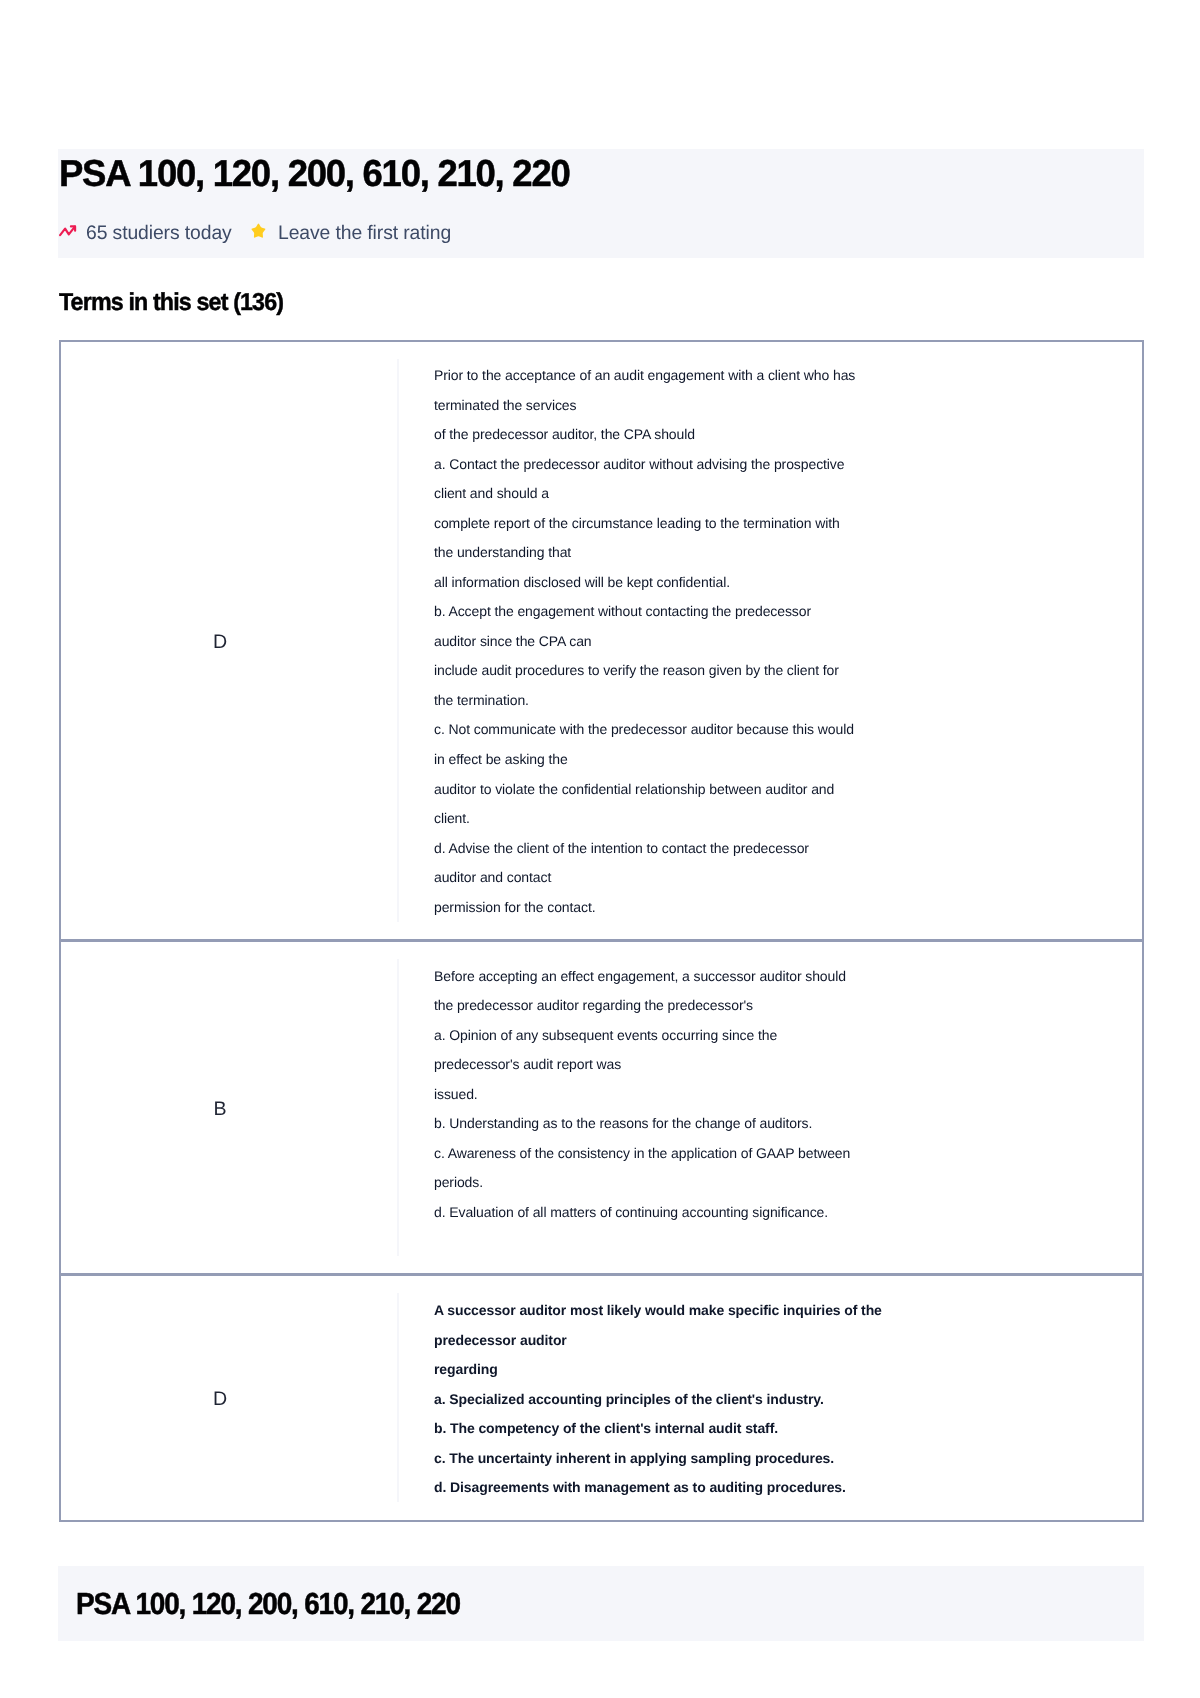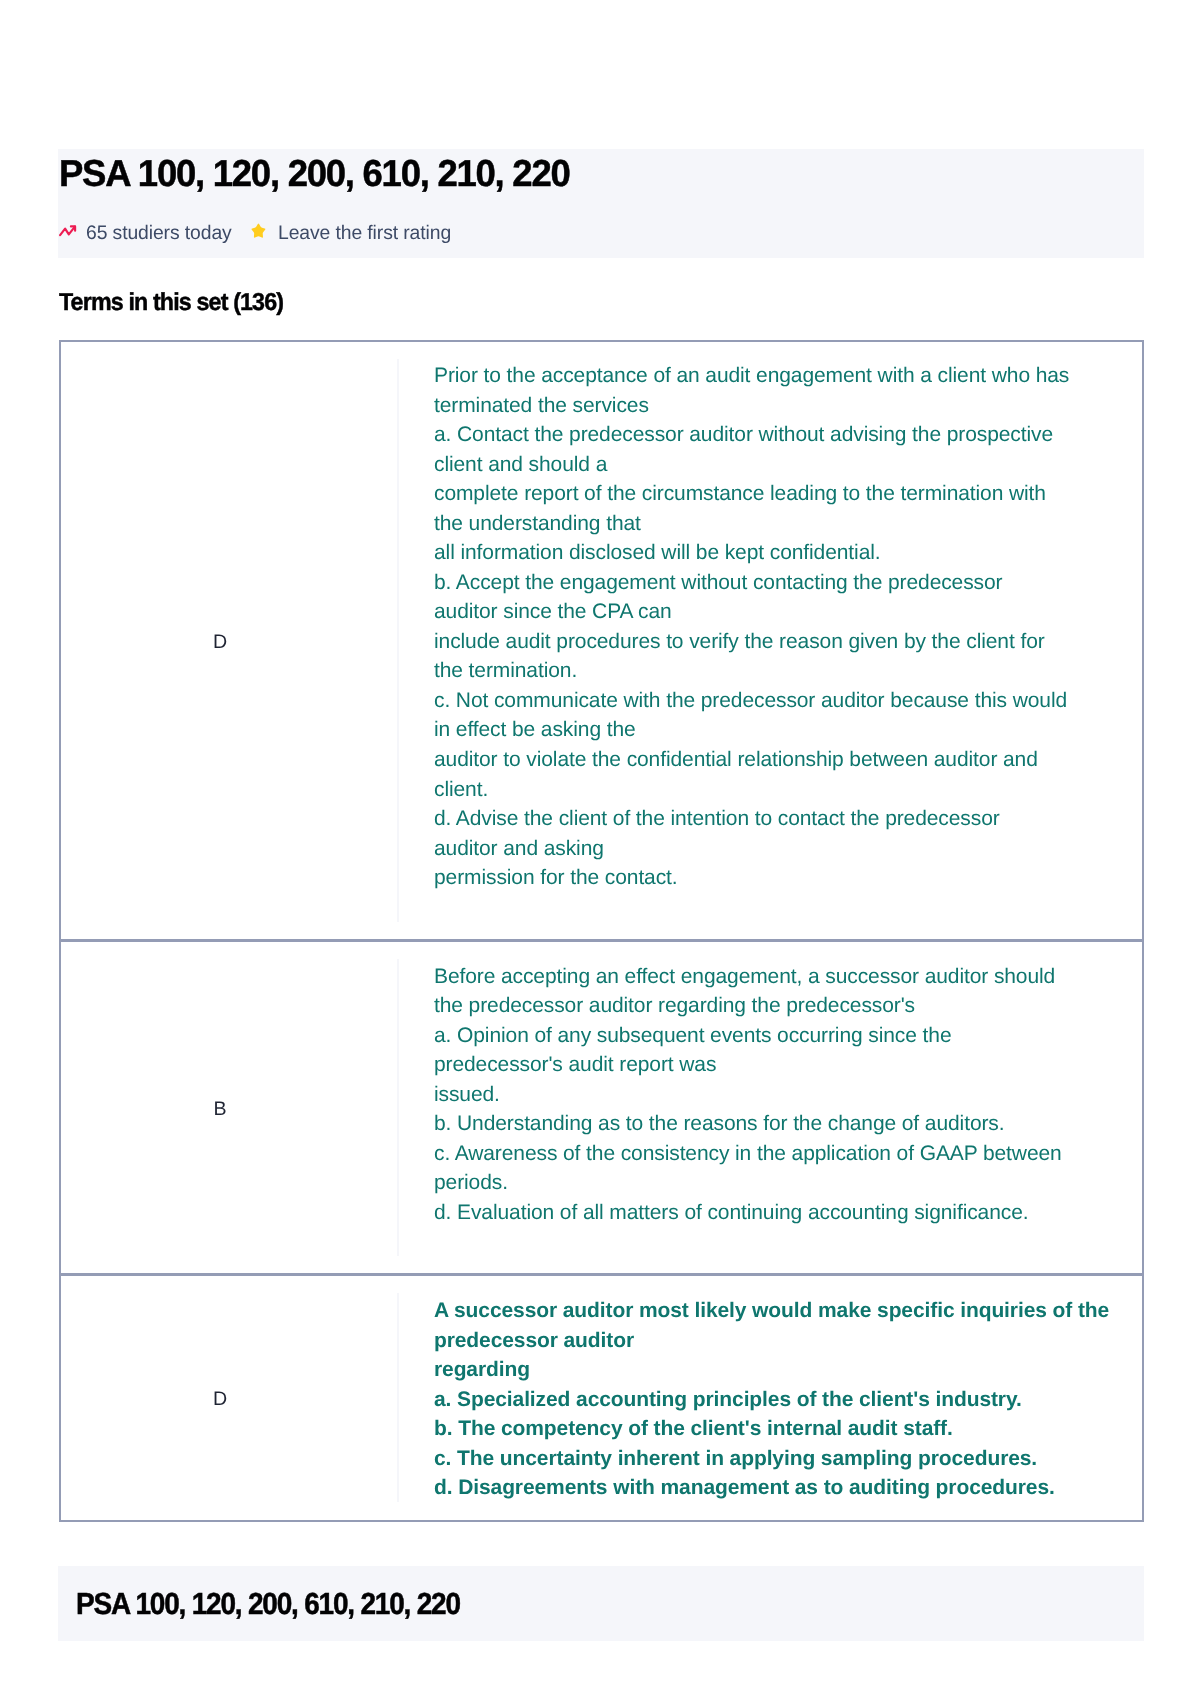--- a/index.html
+++ b/index.html
@@ -142,23 +142,23 @@
     position: relative;
     top: 1.5px;
   }
   .def-cell {
     position: absolute;
     left: 373.3px;
     right: 0;
     top: 0;
   }
   .def-line {
-    font-size: 21px;
+    font-size: 14px;
     line-height: 29.52px;
-    color: #0f766e;
+    color: #0f172a;
     letter-spacing: -0.1px;
     white-space: nowrap;
   }
 
   
   .footer-bar {
     position: absolute;
     left: 58px;
     top: 1566px;
     width: 1086.3px;
@@ -214,35 +214,36 @@
   <div class="terms-table" style="height: 1182.46px;">
       <div class="hrule" style="top: 0px;"></div>
   <div class="term-row" style="top: 2.3px; height: 597.56px;">
     <div class="term-cell">
       <span class="term-text">D</span>
     </div>
     <div class="col-divider"></div>
     <div class="def-cell" style="top: 19.4px;">
           <div class="def-line">Prior to the acceptance of an audit engagement with a client who has</div>
           <div class="def-line">terminated the services</div>
+          <div class="def-line">of the predecessor auditor, the CPA should</div>
           <div class="def-line">a. Contact the predecessor auditor without advising the prospective</div>
           <div class="def-line">client and should a</div>
           <div class="def-line">complete report of the circumstance leading to the termination with</div>
           <div class="def-line">the understanding that</div>
           <div class="def-line">all information disclosed will be kept confidential.</div>
           <div class="def-line">b. Accept the engagement without contacting the predecessor</div>
           <div class="def-line">auditor since the CPA can</div>
           <div class="def-line">include audit procedures to verify the reason given by the client for</div>
           <div class="def-line">the termination.</div>
           <div class="def-line">c. Not communicate with the predecessor auditor because this would</div>
           <div class="def-line">in effect be asking the</div>
           <div class="def-line">auditor to violate the confidential relationship between auditor and</div>
           <div class="def-line">client.</div>
           <div class="def-line">d. Advise the client of the intention to contact the predecessor</div>
-          <div class="def-line">auditor and asking</div>
+          <div class="def-line">auditor and contact</div>
           <div class="def-line">permission for the contact.</div>
         </div>
   </div>
 <div class="hrule" style="top: 599.86px;"></div>
   <div class="term-row" style="top: 602.16px; height: 331.58px;">
     <div class="term-cell">
       <span class="term-text">B</span>
     </div>
     <div class="col-divider"></div>
     <div class="def-cell" style="top: 19.9px;">

